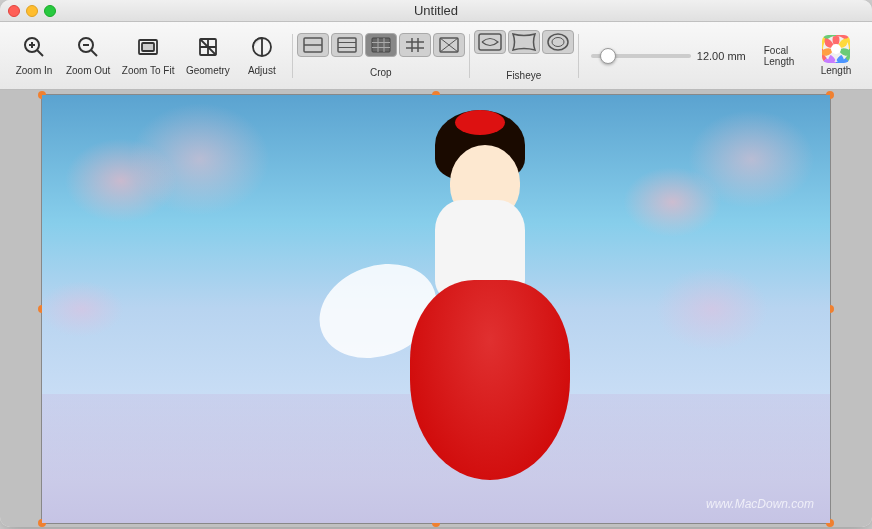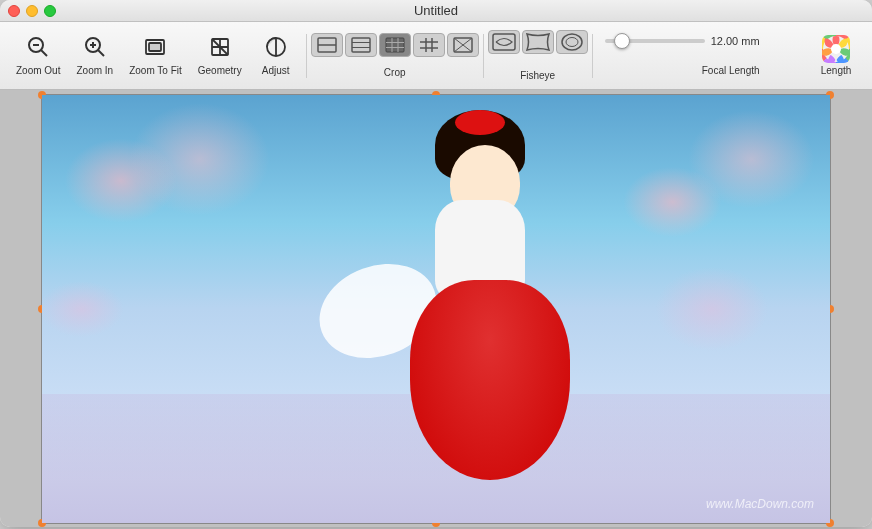--- a/index.html
+++ b/index.html
@@ -173,22 +173,22 @@
     }
 
     .fisheye-label {
       font-size: 10px;
       color: #333;
     }
 
     
     .focal-group {
       display: flex;
-      flex-direction: column;
-      align-items: flex-end;
+      flex-direction: row;
+      align-items: center;
       gap: 18px;
       padding: 0 8px;
     }
 
     .focal-slider-row {
       display: flex;
       align-items: center;
       gap: 6px;
     }
 
@@ -458,36 +458,36 @@
     <div class="titlebar-title">Untitled</div>
   </div>
 
   <div class="toolbar">
 
     <div class="toolbar-item">
       <span class="icon">
         <svg class="svg-icon" viewBox="0 0 24 24" fill="none" stroke="#333" stroke-width="2">
           <circle cx="10" cy="10" r="7"></circle>
           <line x1="15" y1="15" x2="21" y2="21"></line>
+          <line x1="10" y1="7" x2="10" y2="13"></line>
           <line x1="7" y1="10" x2="13" y2="10"></line>
         </svg>
       </span>
-      <span class="label">Zoom Out</span>
+      <span class="label">Zoom In</span>
     </div>
 
     <div class="toolbar-item">
       <span class="icon">
         <svg class="svg-icon" viewBox="0 0 24 24" fill="none" stroke="#333" stroke-width="2">
           <circle cx="10" cy="10" r="7"></circle>
           <line x1="15" y1="15" x2="21" y2="21"></line>
-          <line x1="10" y1="7" x2="10" y2="13"></line>
           <line x1="7" y1="10" x2="13" y2="10"></line>
         </svg>
       </span>
-      <span class="label">Zoom In</span>
+      <span class="label">Zoom Out</span>
     </div>
 
     <div class="toolbar-item">
       <span class="icon">
         <svg class="svg-icon" viewBox="0 0 24 24" fill="none" stroke="#333" stroke-width="1.8">
           <rect x="3" y="5" width="18" height="14" rx="1"></rect>
           <rect x="6" y="8" width="12" height="8" rx="1" fill="#ccc" stroke="#333"></rect>
         </svg>
       </span>
       <span class="label">Zoom To Fit</span>

